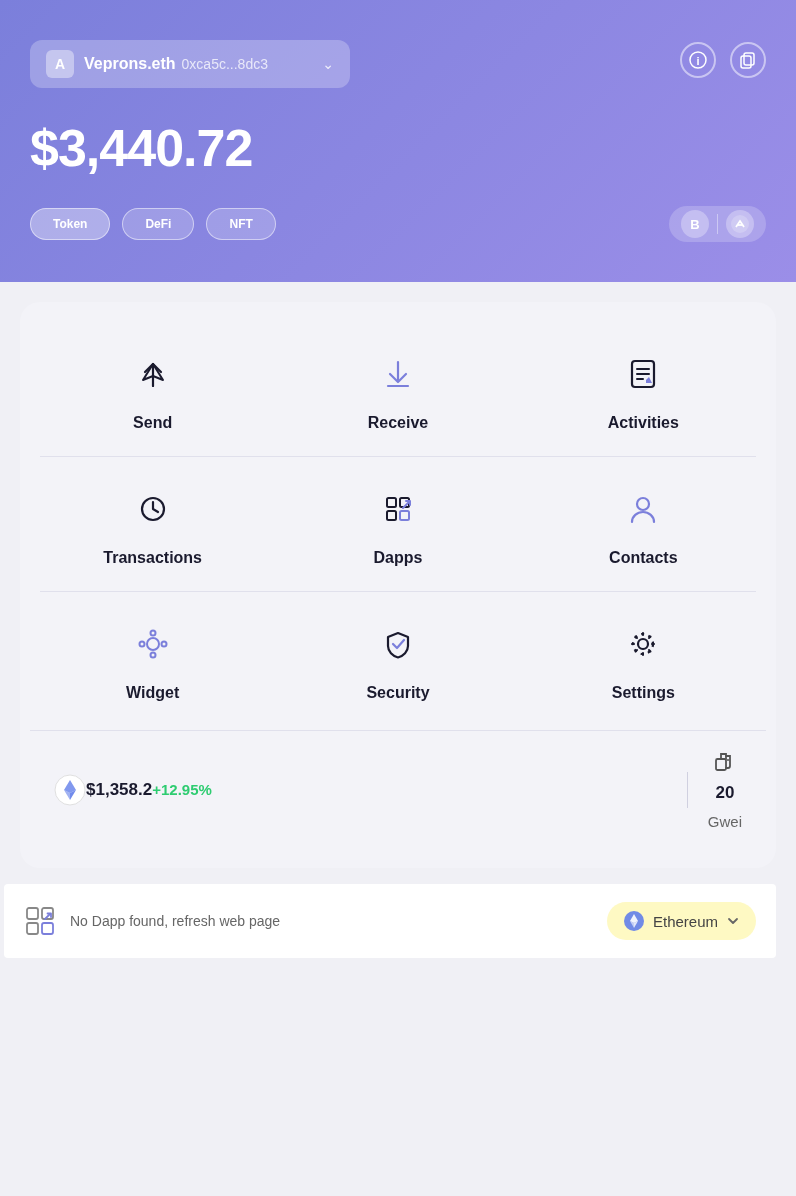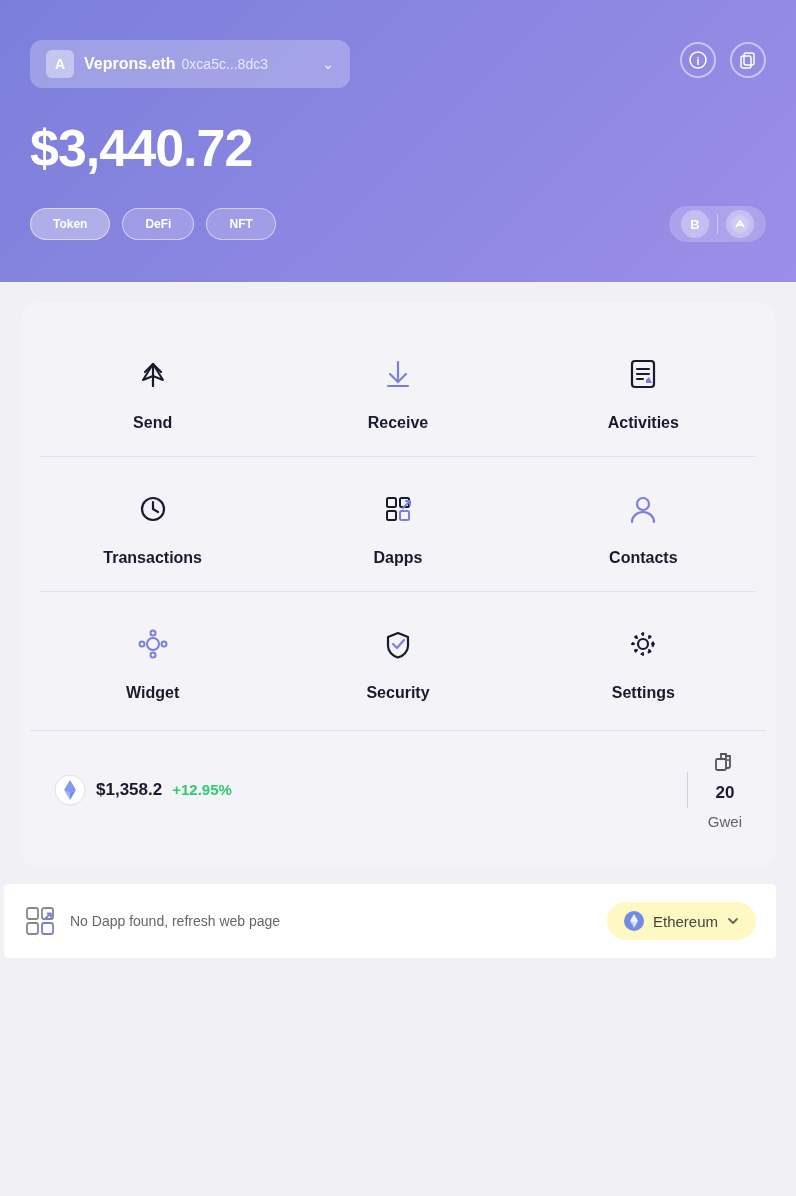--- a/index.html
+++ b/index.html
@@ -178,21 +178,21 @@
       display: flex;
       align-items: center;
       padding: 18px 24px;
       border-top: 1px solid #e0e0ec;
       margin-top: 4px;
     }
 
     .eth-price-section {
       display: flex;
       align-items: center;
-      gap: 10px;
+      gap: 0;
       flex: 1;
     }
 
     .eth-logo {
       width: 32px;
       height: 32px;
     }
 
     .eth-price {
       font-size: 17px;

